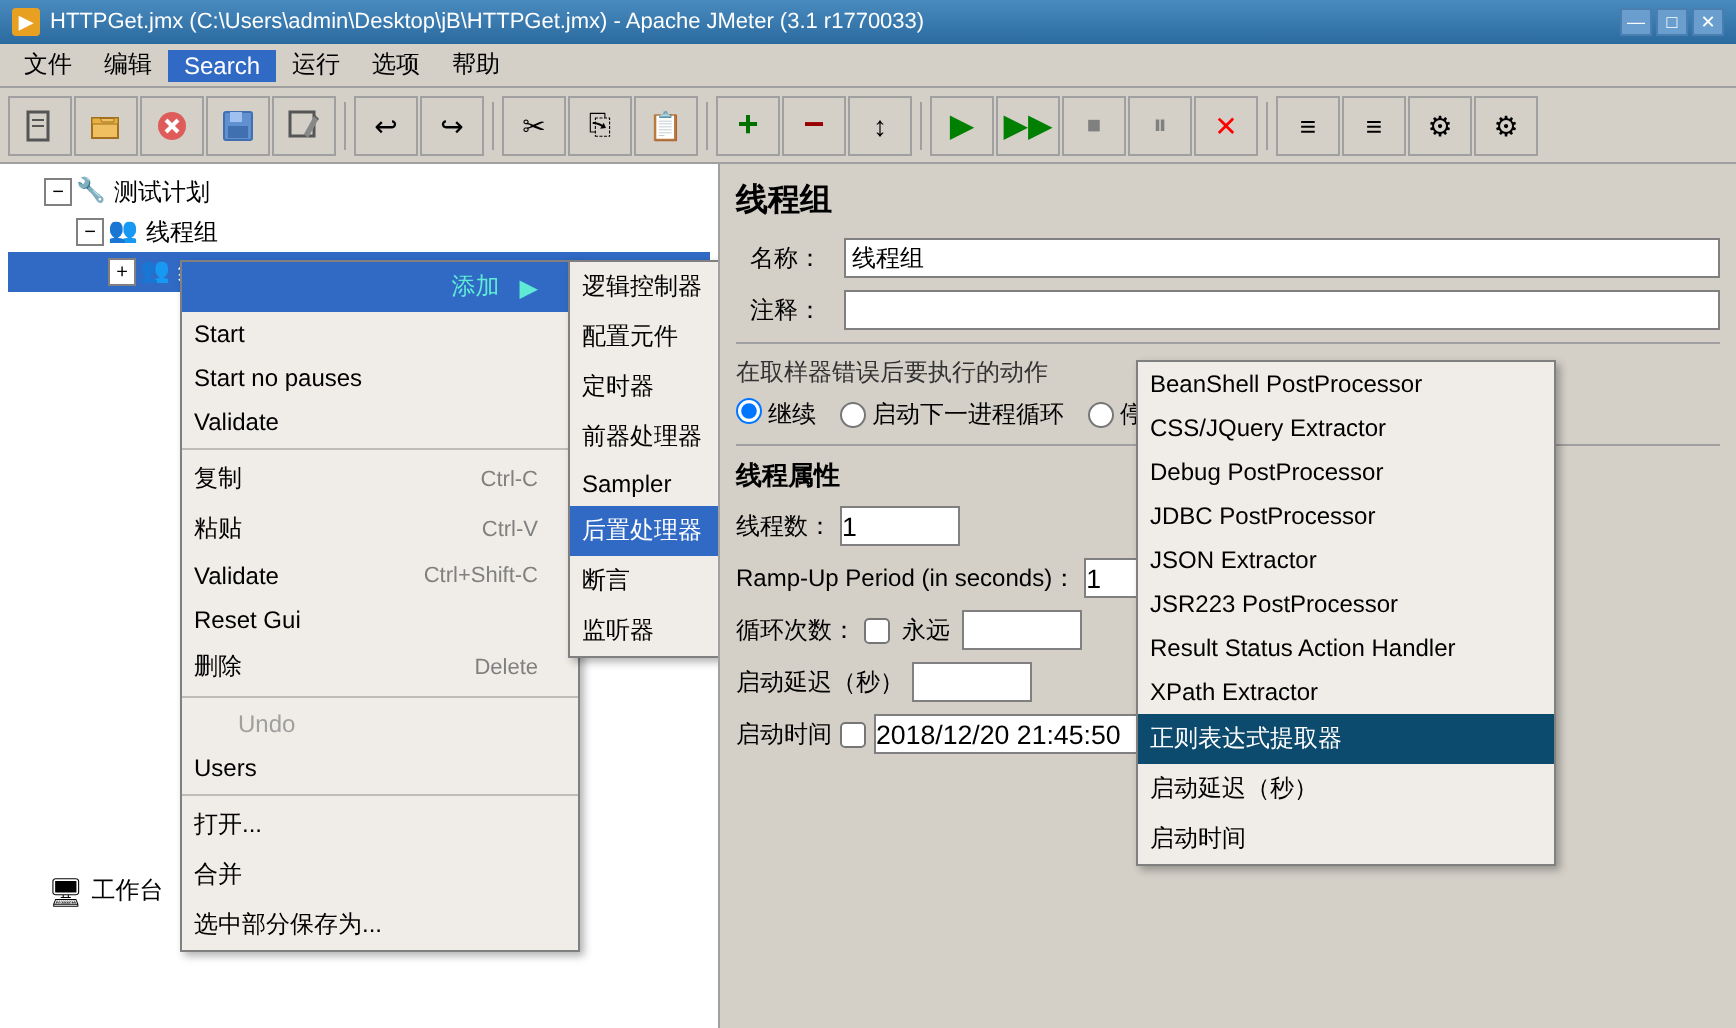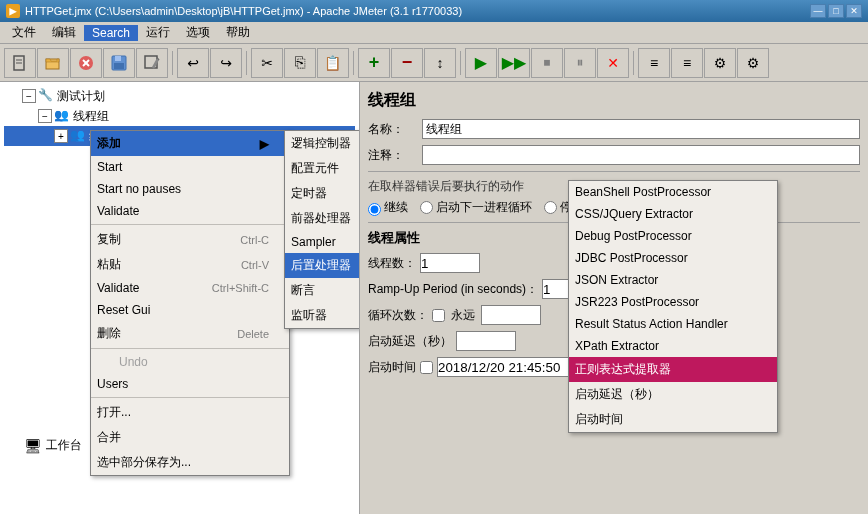--- a/index.html
+++ b/index.html
@@ -209,22 +209,23 @@
     .ctx-item .arrow {
       margin-left: 10px;
     }
     .ctx-separator {
       height: 1px;
       background: #c0bdb8;
       margin: 2px 0;
     }
     .ctx-item.submenu-header {
       background: #316ac5;
-      color: #000000;
-      font-weight: bold;
+      color: #5eead4;
+      font-weight: normal;
+      justify-content: flex-end;
     }
 
     
     .submenu {
       position: absolute;
       left: 284px;
       top: 0px;
       background: #f0ede8;
       border: 1px solid #808080;
       box-shadow: 2px 2px 4px rgba(0,0,0,0.3);
@@ -259,21 +260,21 @@
       color: #000;
     }
 
     .form-row {
       display: flex;
       align-items: center;
       margin-bottom: 6px;
     }
     .form-label {
       width: 50px;
-      text-align: left;
+      text-align: center;
       margin-right: 4px;
       font-size: 12px;
       color: #000;
     }
     .form-input {
       flex: 1;
       height: 20px;
       border: 1px solid #808080;
       background: white;
       padding: 1px 3px;
@@ -526,21 +527,21 @@
     <div class="form-row">
       <span class="form-label">注释：</span>
       <input class="form-input" type="text" value="" style="">
     </div>
 
     <div class="divider-line"></div>
 
     <div class="info-text">在取样器错误后要执行的动作</div>
 
     <div style="display:flex; gap:12px; margin-bottom:6px;">
-      <label style="display:flex;align-items:flex-end;gap:3px;">
+      <label style="display:flex;align-items:flex-start;gap:3px;">
         <input type="radio" name="action" checked="" style=""> 继续
       </label>
       <label style="display:flex;align-items:center;gap:3px;">
         <input type="radio" name="action" style=""> 启动下一进程循环
       </label>
       <label style="display:flex;align-items:center;gap:3px;">
         <input type="radio" name="action" style=""> 停止线程
       </label>
       <label style="display:flex;align-items:center;gap:3px;">
         <input type="radio" name="action" style=""> 停止测试
@@ -596,21 +597,21 @@
   </div>
   <div class="ctx-item">
     <span>JSR223 PostProcessor</span>
   </div>
   <div class="ctx-item">
     <span>Result Status Action Handler</span>
   </div>
   <div class="ctx-item">
     <span>XPath Extractor</span>
   </div>
-  <div class="ctx-item highlighted" style="background:#be185d;color:white;">
+  <div class="ctx-item highlighted" style="background:#0c4a6e;color:white;">
     <span>正则表达式提取器</span>
   </div>
   <div class="ctx-item">
     <span>启动延迟（秒）</span>
   </div>
   <div class="ctx-item">
     <span>启动时间</span>
   </div>
 </div>
 

